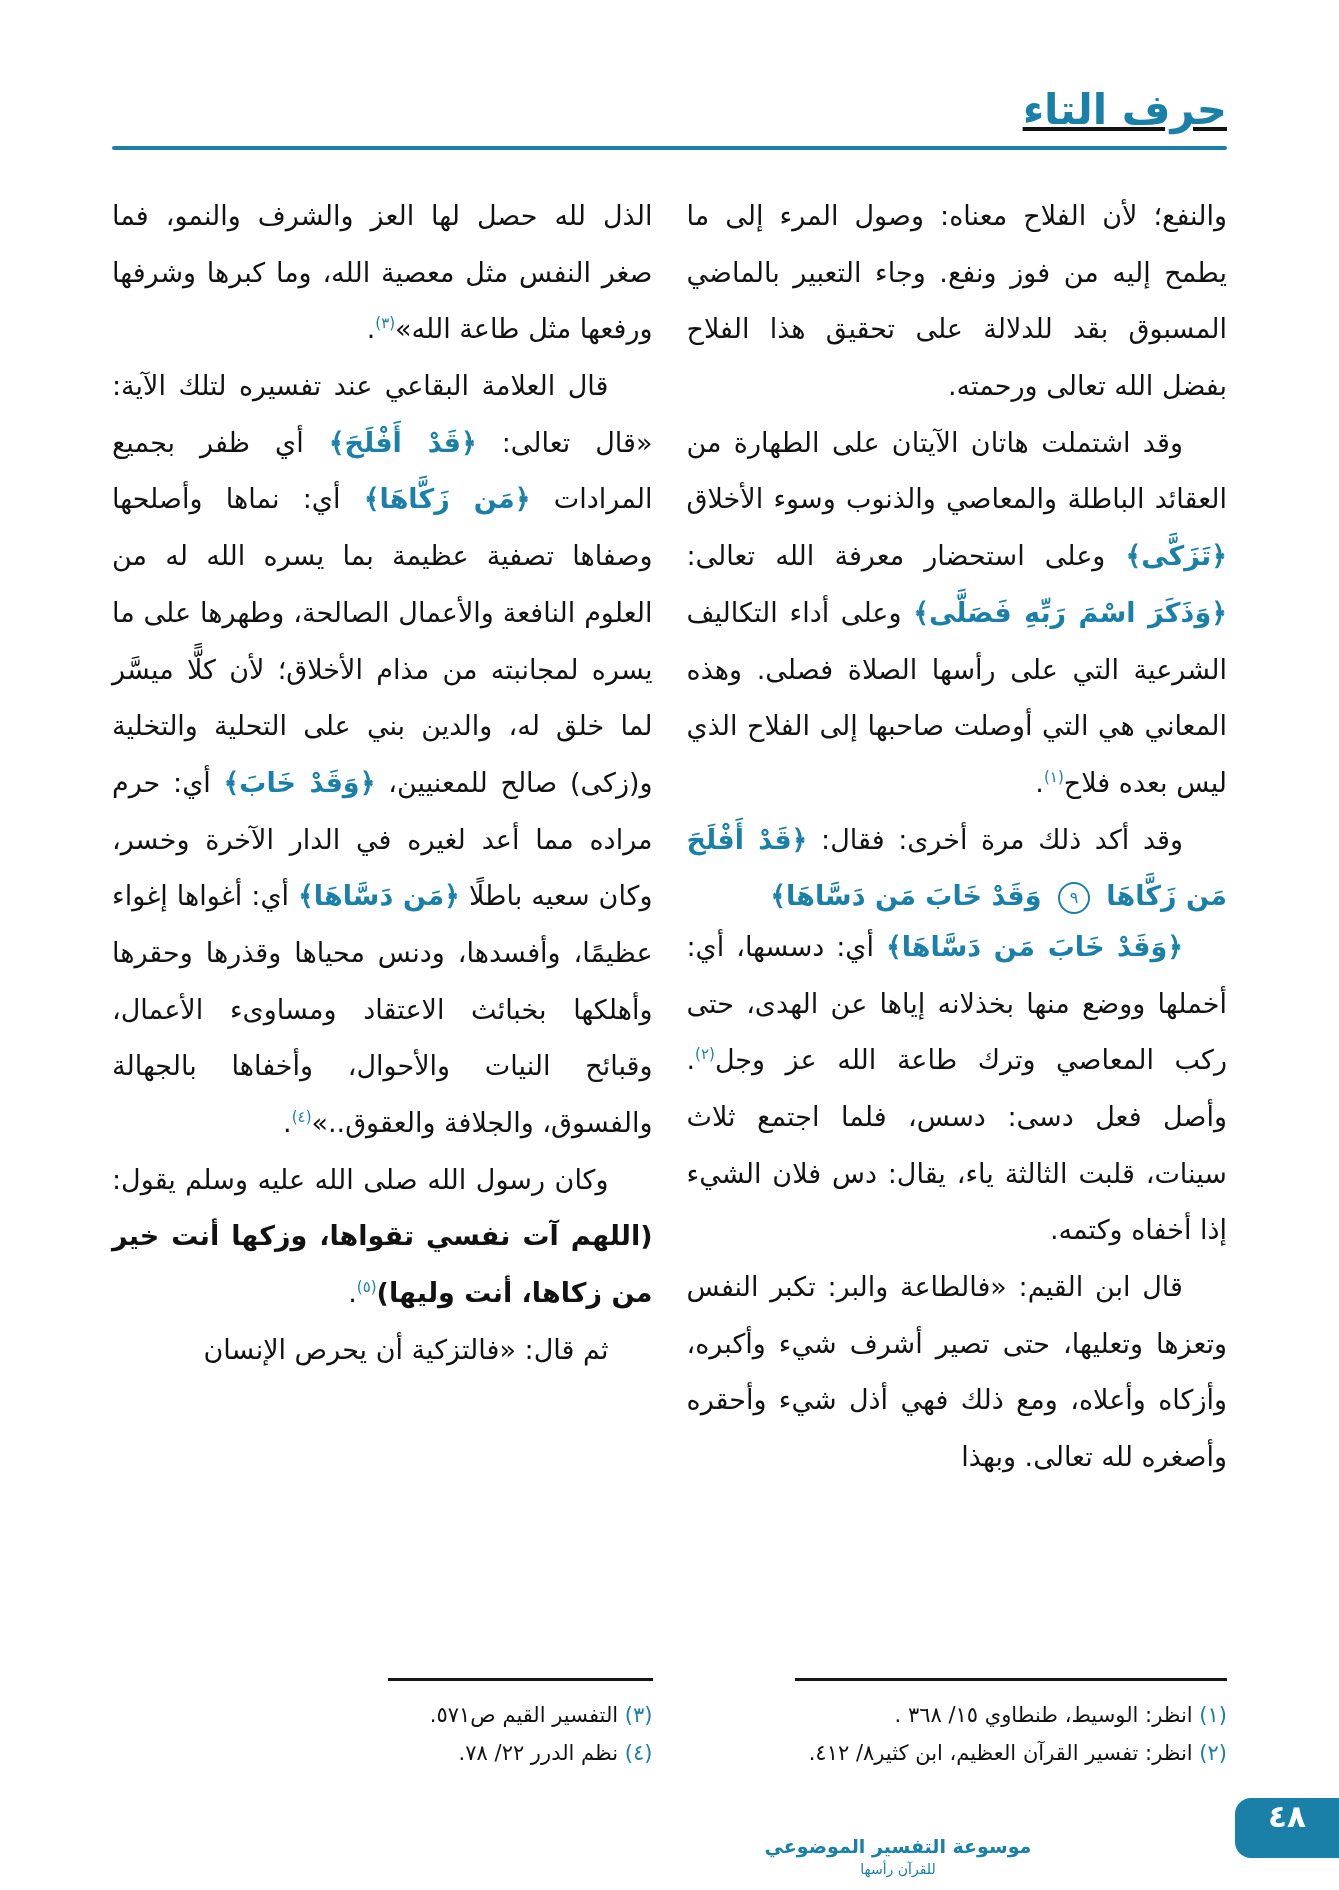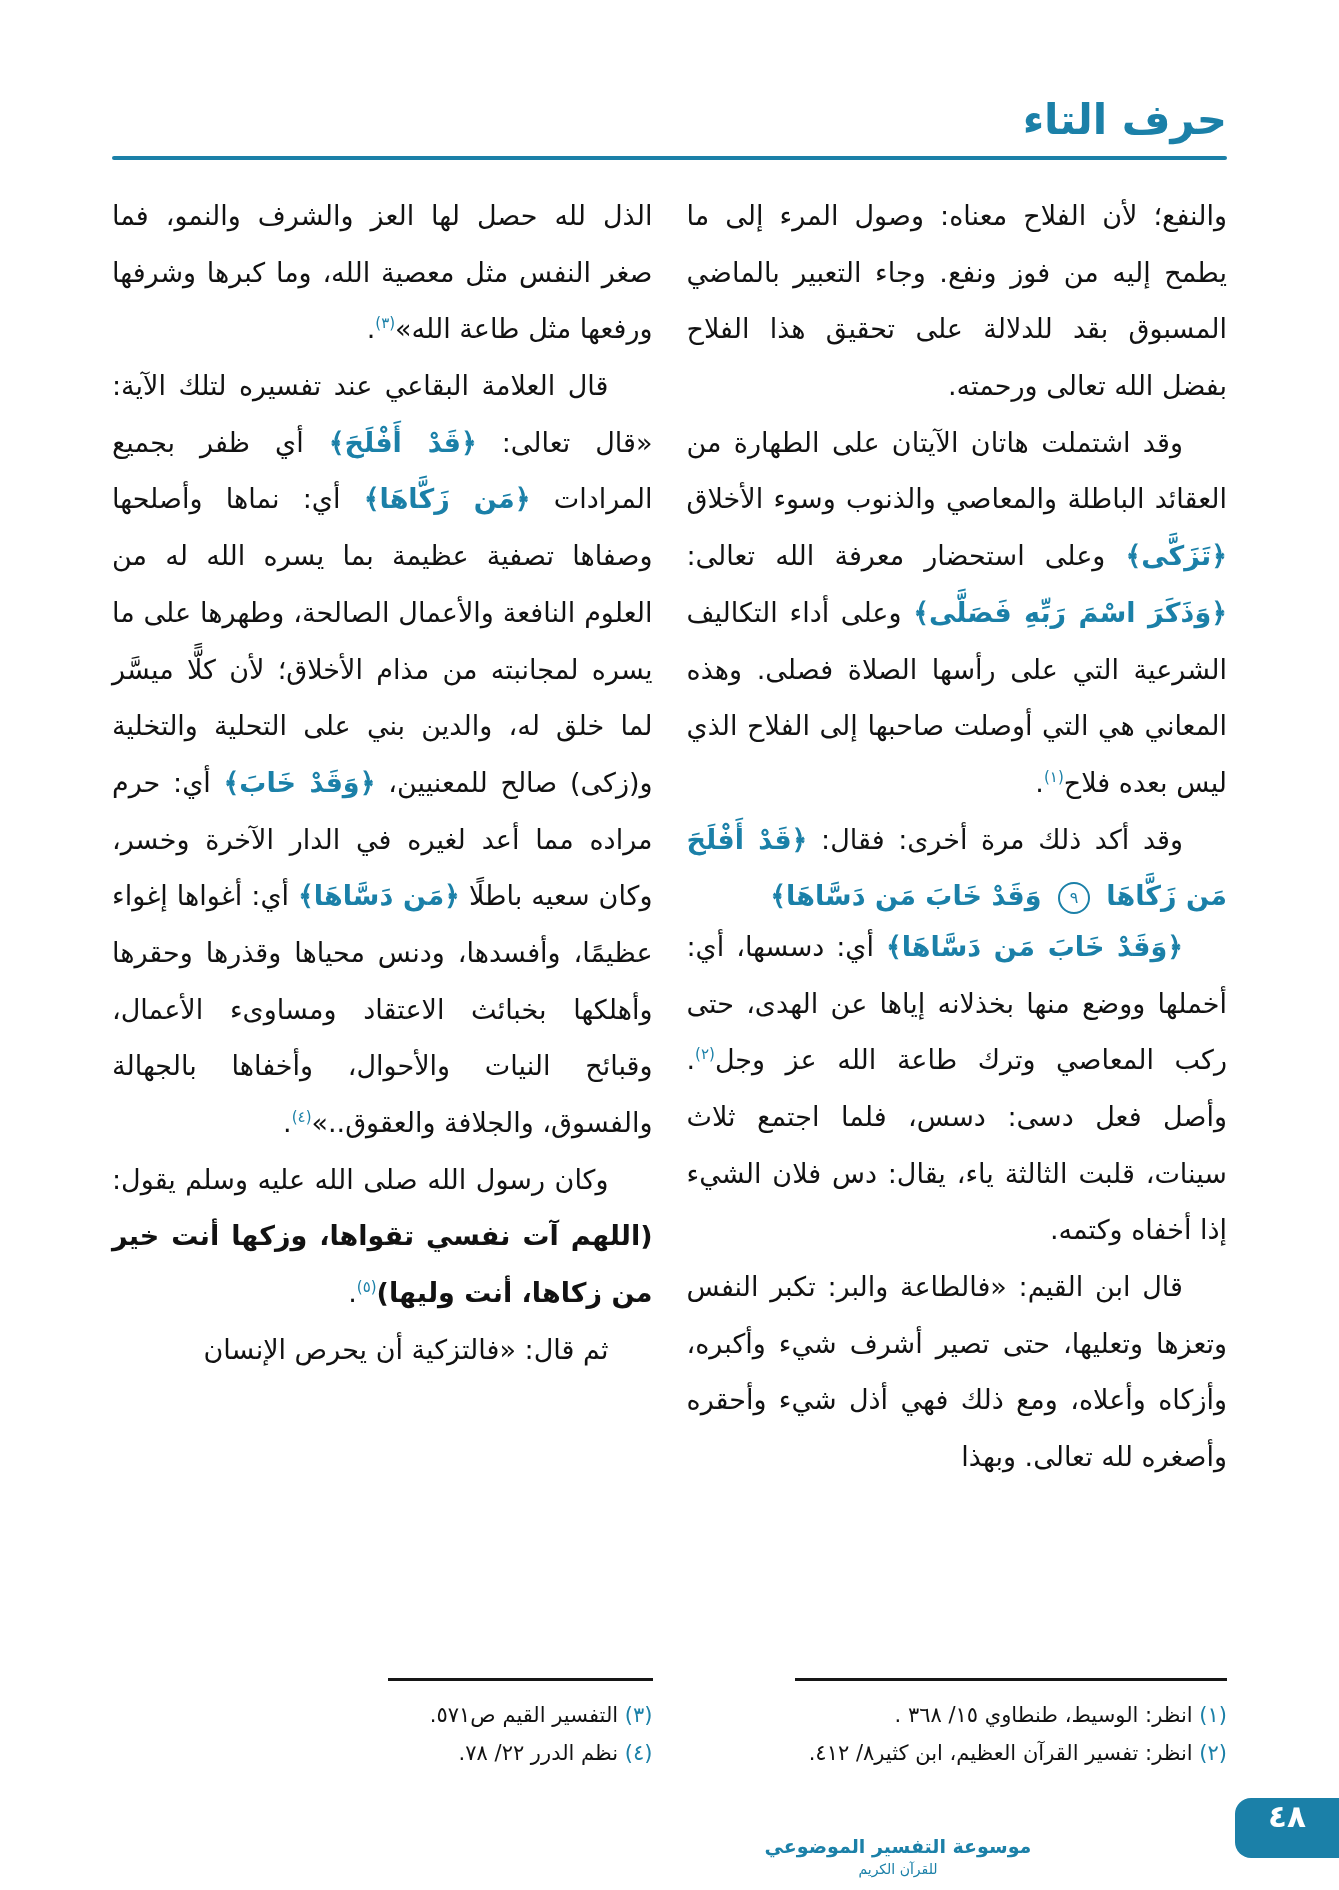--- a/index.html
+++ b/index.html
@@ -4,21 +4,21 @@
 <style>
   :root{ --accent:#1b80a8; --ink:#121212; }
   *{ box-sizing:border-box; }
   html,body{ margin:0; padding:0; background:#ffffff; }
   .page{
     width:1339px; height:1890px; position:relative; overflow:hidden;
     background:#ffffff; direction:rtl; color:var(--ink);
     font-family:"DejaVu Sans", sans-serif;
   }
   
-  .header{ position:absolute; top:96px; right:112px; left:112px; }
+  .header{ position:absolute; top:86px; right:112px; left:112px;text-decoration:underline; }
   .chapter-title{
     font-size:42px; font-weight:700; color:var(--accent);
     line-height:1.15; margin:0 0 12px 0;
   }
   .header-rule{ height:4px; background:var(--accent); border-radius:2px; }
 
   
   .columns{
     position:absolute; top:188px; right:112px; left:112px; bottom:118px;
     display:flex; gap:34px;
@@ -108,20 +108,20 @@
         <div class="fn-rule"></div>
         <p class="fn"><span class="fn-marker">(٣)</span> <span class="fn-text">التفسير القيم ص٥٧١.</span></p>
         <p class="fn"><span class="fn-marker">(٤)</span> <span class="fn-text">نظم الدرر ٢٢/ ٧٨.</span></p>
       </div>
     </section>
 
   </div>
 
   <div class="logo">
     <div class="logo-line1">موسوعة التفسير الموضوعي</div>
-    <div class="logo-line2">للقرآن الكريم</div>
+    <div class="logo-line2">للقرآن رأسها</div>
   </div>
 
   <div class="page-number-box">
     <span class="page-number">٤٨</span>
   </div>
 
 </div>
 
 </body></html>

